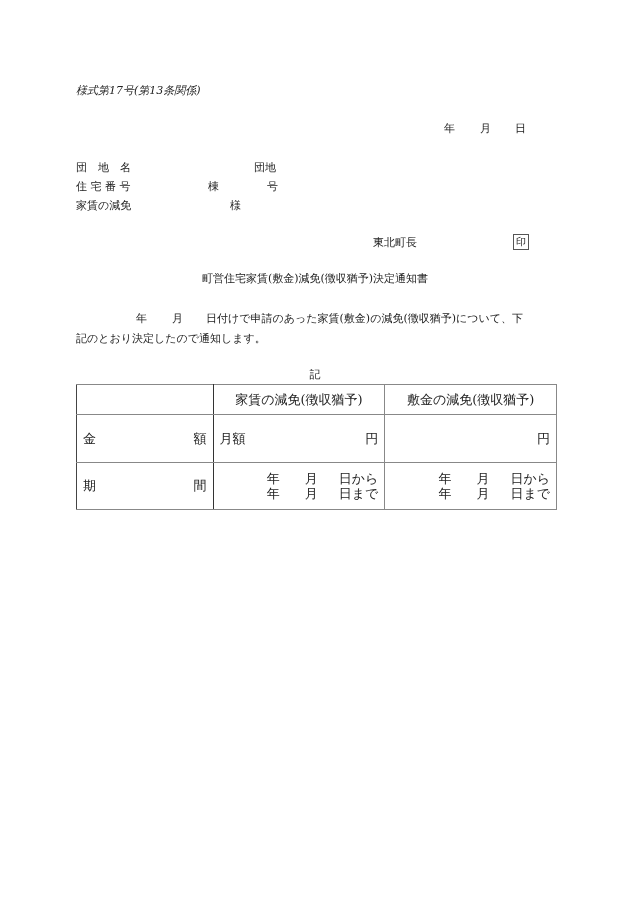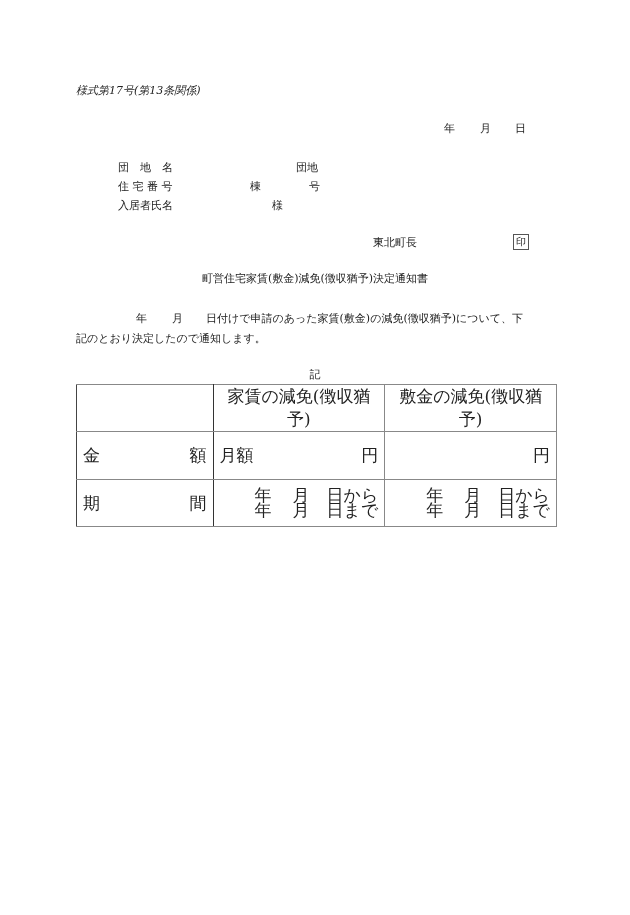--- a/index.html
+++ b/index.html
@@ -16,21 +16,21 @@
       font-size: 11px;
       overflow: hidden;
     }
     .abs { position: absolute; white-space: nowrap; line-height: 14px; }
 
     .form-no { left: 76px; top: 84px; font-style: italic; }
 
     .date-line { top: 122px; }
     .date-line span { position: absolute; }
 
-    .field-row { left: 76px; margin-left: 42px; }
+    .field-row { left: 76px; }
 
     .mayor { left: 373px; top: 236px; text-align: right; }
     .seal {
       left: 513px; top: 234px;
       width: 14px; height: 14px;
       border: 1px solid #555;
       font-size: 10px;
       line-height: 14px;
       text-align: center;
     }
@@ -41,21 +41,21 @@
     .body-text .line { position: relative; height: 20px; }
 
     .ki { left: 0; width: 630px; text-align: center; top: 368px; }
 
     table.decision {
       position: absolute;
       left: 76px;
       top: 384px;
       width: 481px;
       border-collapse: collapse;
-      font-size: 17px;
+      font-size: 13px;
     }
     table.decision td {
       border: 1px solid #888;
       padding: 0 6px;
       vertical-align: middle;
     }
     table.decision td.c0 { width: 124px; border-right: 1.5px solid #333; }
     table.decision td.c1 { width: 159px; }
     table.decision td.c2 { width: 159px; }
     table.decision tr.r0 td { height: 29px; }
@@ -87,21 +87,21 @@
 <div class="abs field-row" style="top:161px">
   <span>団　地　名</span>
   <span style="position:absolute; left:178px">団地</span>
 </div>
 <div class="abs field-row" style="top:180px">
   <span>住 宅 番 号</span>
   <span style="position:absolute; left:132px">棟</span>
   <span style="position:absolute; left:191px">号</span>
 </div>
 <div class="abs field-row" style="top:199px">
-  <span>入居者氏名</span>
+  <span>家賃の減免</span>
   <span style="position:absolute; left:154px">様</span>
 </div>
 
 <div class="abs mayor">東北町長</div>
 <div class="abs seal">印</div>
 
 <div class="abs title">町営住宅家賃(敷金)減免(徴収猶予)決定通知書</div>
 
 <div class="abs body-text">
   <div class="line">

